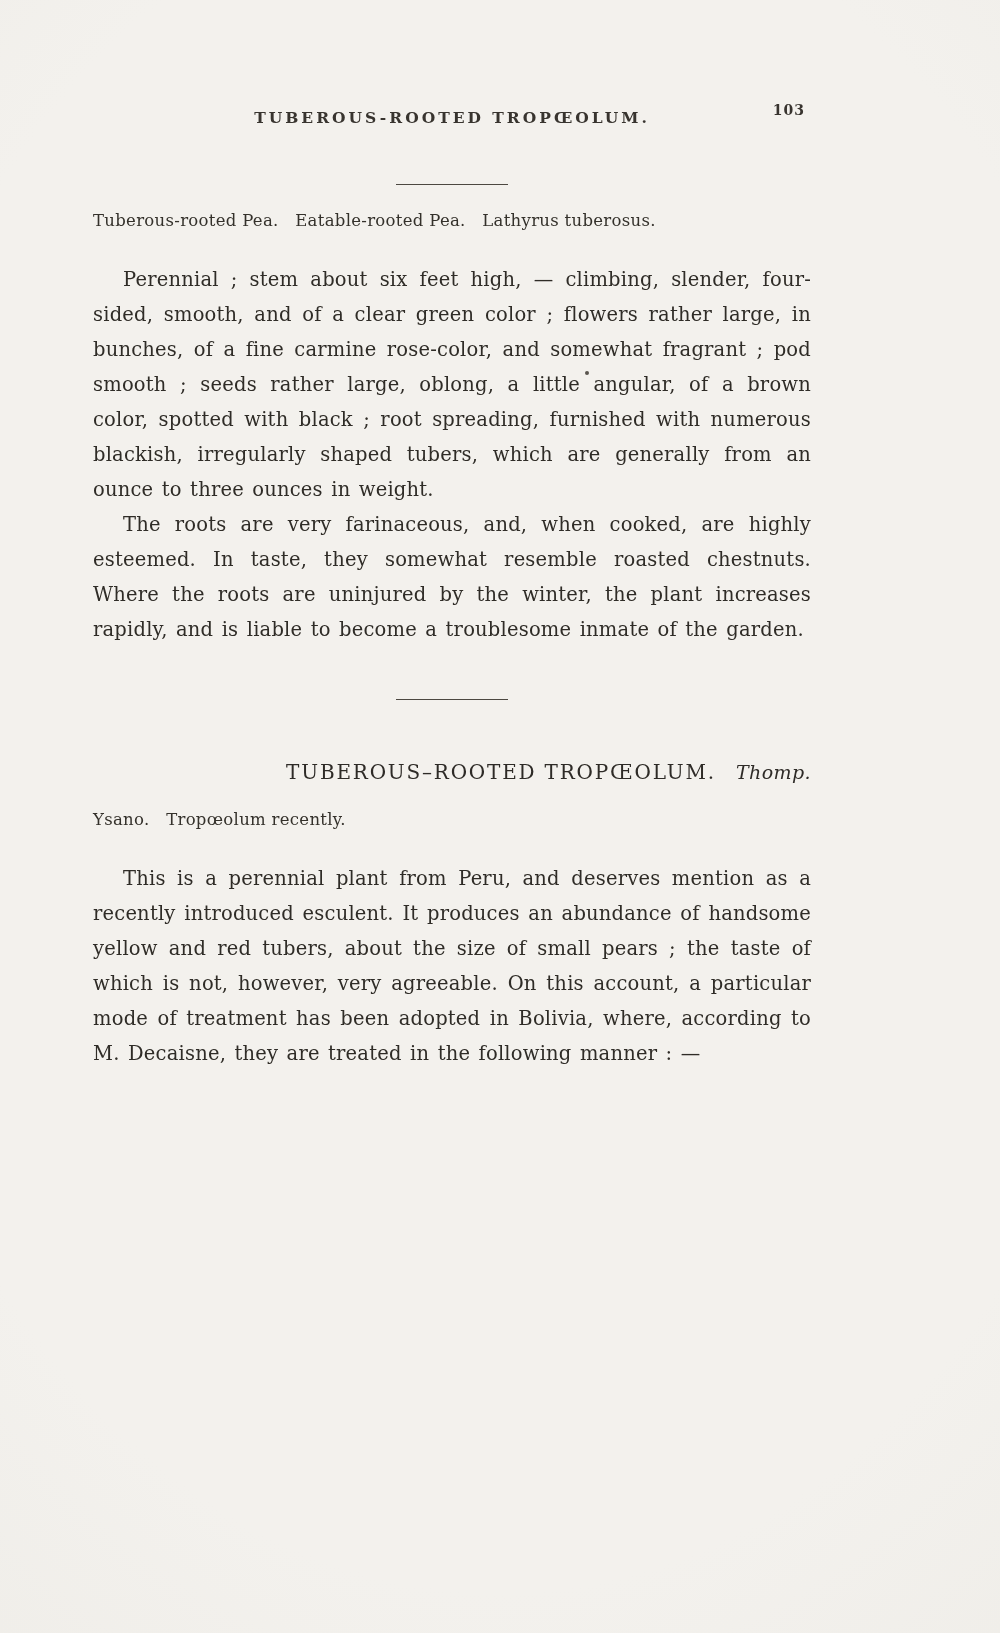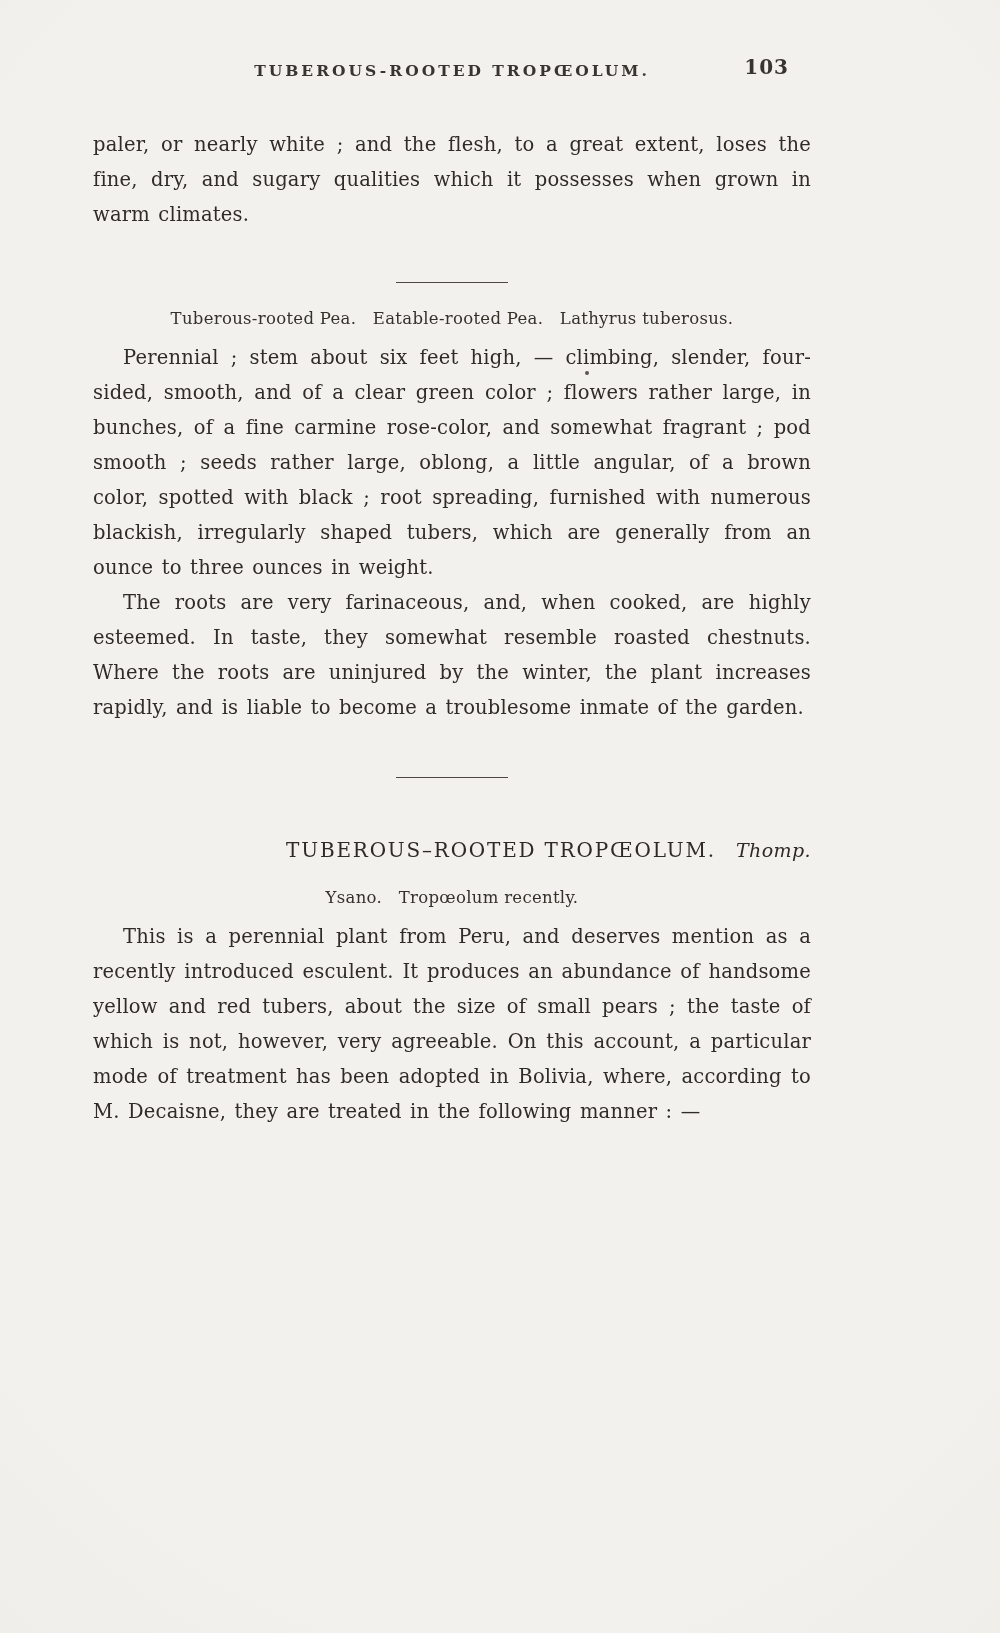--- a/index.html
+++ b/index.html
@@ -7,50 +7,50 @@
   body {
     background: radial-gradient(ellipse 130% 105% at 50% 45%, #f3f1ed 50%, #edebe6 80%, #e5e2dc 97%, #dedbd4 100%);
     font-family: "DejaVu Serif", "Liberation Serif", serif;
     color: #2e2b27;
     overflow: hidden;
   }
   .page {
     position: relative;
     width: 718px;
     margin-left: 93px;
-    padding-top: 61px;
+    padding-top: 108px;
   }
   .running-head {
     position: relative;
     text-align: center;
     font-size: 15.5px;
     font-weight: 700;
     letter-spacing: 3px;
     color: #38342f;
     height: 26px;
   }
   .rh-page {
     position: absolute;
-    right: 22px;
+    right: 6px;
     top: -6px;
-    font-size: 20px;
+    font-size: 14px;
     font-weight: 700;
     letter-spacing: 1px;
   }
   .body-text {
     font-size: 19.5px;
     line-height: 35px;
     text-align: justify;
     letter-spacing: 0.2px;
     word-spacing: 2px;
     color: #2f2c27;
   }
   .cont { margin-top: 40px; }
   .indent { text-indent: 30px; }
-  .after-syn { margin-top: 12px; }
+  .after-syn { margin-top: 32px; }
   .divider {
     width: 112px;
     border-top: 1.5px solid #4c4841;
     margin: 0 auto;
   }
   .d1 { margin-top: 50px; }
   .d2 { margin-top: 52px; }
   .speck {
     position: absolute;
     left: 492px;
@@ -71,38 +71,37 @@
   .h-second { margin-top: 60px; text-align: right; }
   .attrib {
     font-style: italic;
     letter-spacing: 0.4px;
     margin-left: 12px;
     font-size: 19px;
     font-weight: 400;
   }
   .synonyms {
     margin-top: 26px;
-    text-align: center;
+    text-align: left;
     font-size: 16.5px;
     letter-spacing: 0.3px;
     white-space: pre-wrap;
     color: #34312b;
   }
 </style>
 </head>
 <body>
 
 <div class="page">
 
   <div class="running-head">
     <span class="rh-title">TUBEROUS-ROOTED TROPŒOLUM.</span>
     <span class="rh-page">103</span>
   </div>
 
-  <p class="body-text cont">paler, or nearly white ; and the flesh, to a great extent, loses the fine, dry, and sugary qualities which it possesses when grown in warm climates.</p>
 
   <div class="divider d1"></div>
   <span class="speck"></span>
 
 
   <p class="synonyms">Tuberous-rooted Pea.   Eatable-rooted Pea.   Lathyrus tuberosus.</p>
 
   <p class="body-text indent after-syn">Perennial ; stem about six feet high, — climbing, slender, four-sided, smooth, and of a clear green color ; flowers rather large, in bunches, of a fine carmine rose-color, and somewhat fragrant ; pod smooth ; seeds rather large, oblong, a little angular, of a brown color, spotted with black ; root spreading, furnished with numerous blackish, irregularly shaped tubers, which are generally from an ounce to three ounces in weight.</p>
 
   <p class="body-text indent">The roots are very farinaceous, and, when cooked, are highly esteemed. In taste, they somewhat resemble roasted chestnuts. Where the roots are uninjured by the winter, the plant increases rapidly, and is liable to become a troublesome inmate of the garden.</p>

